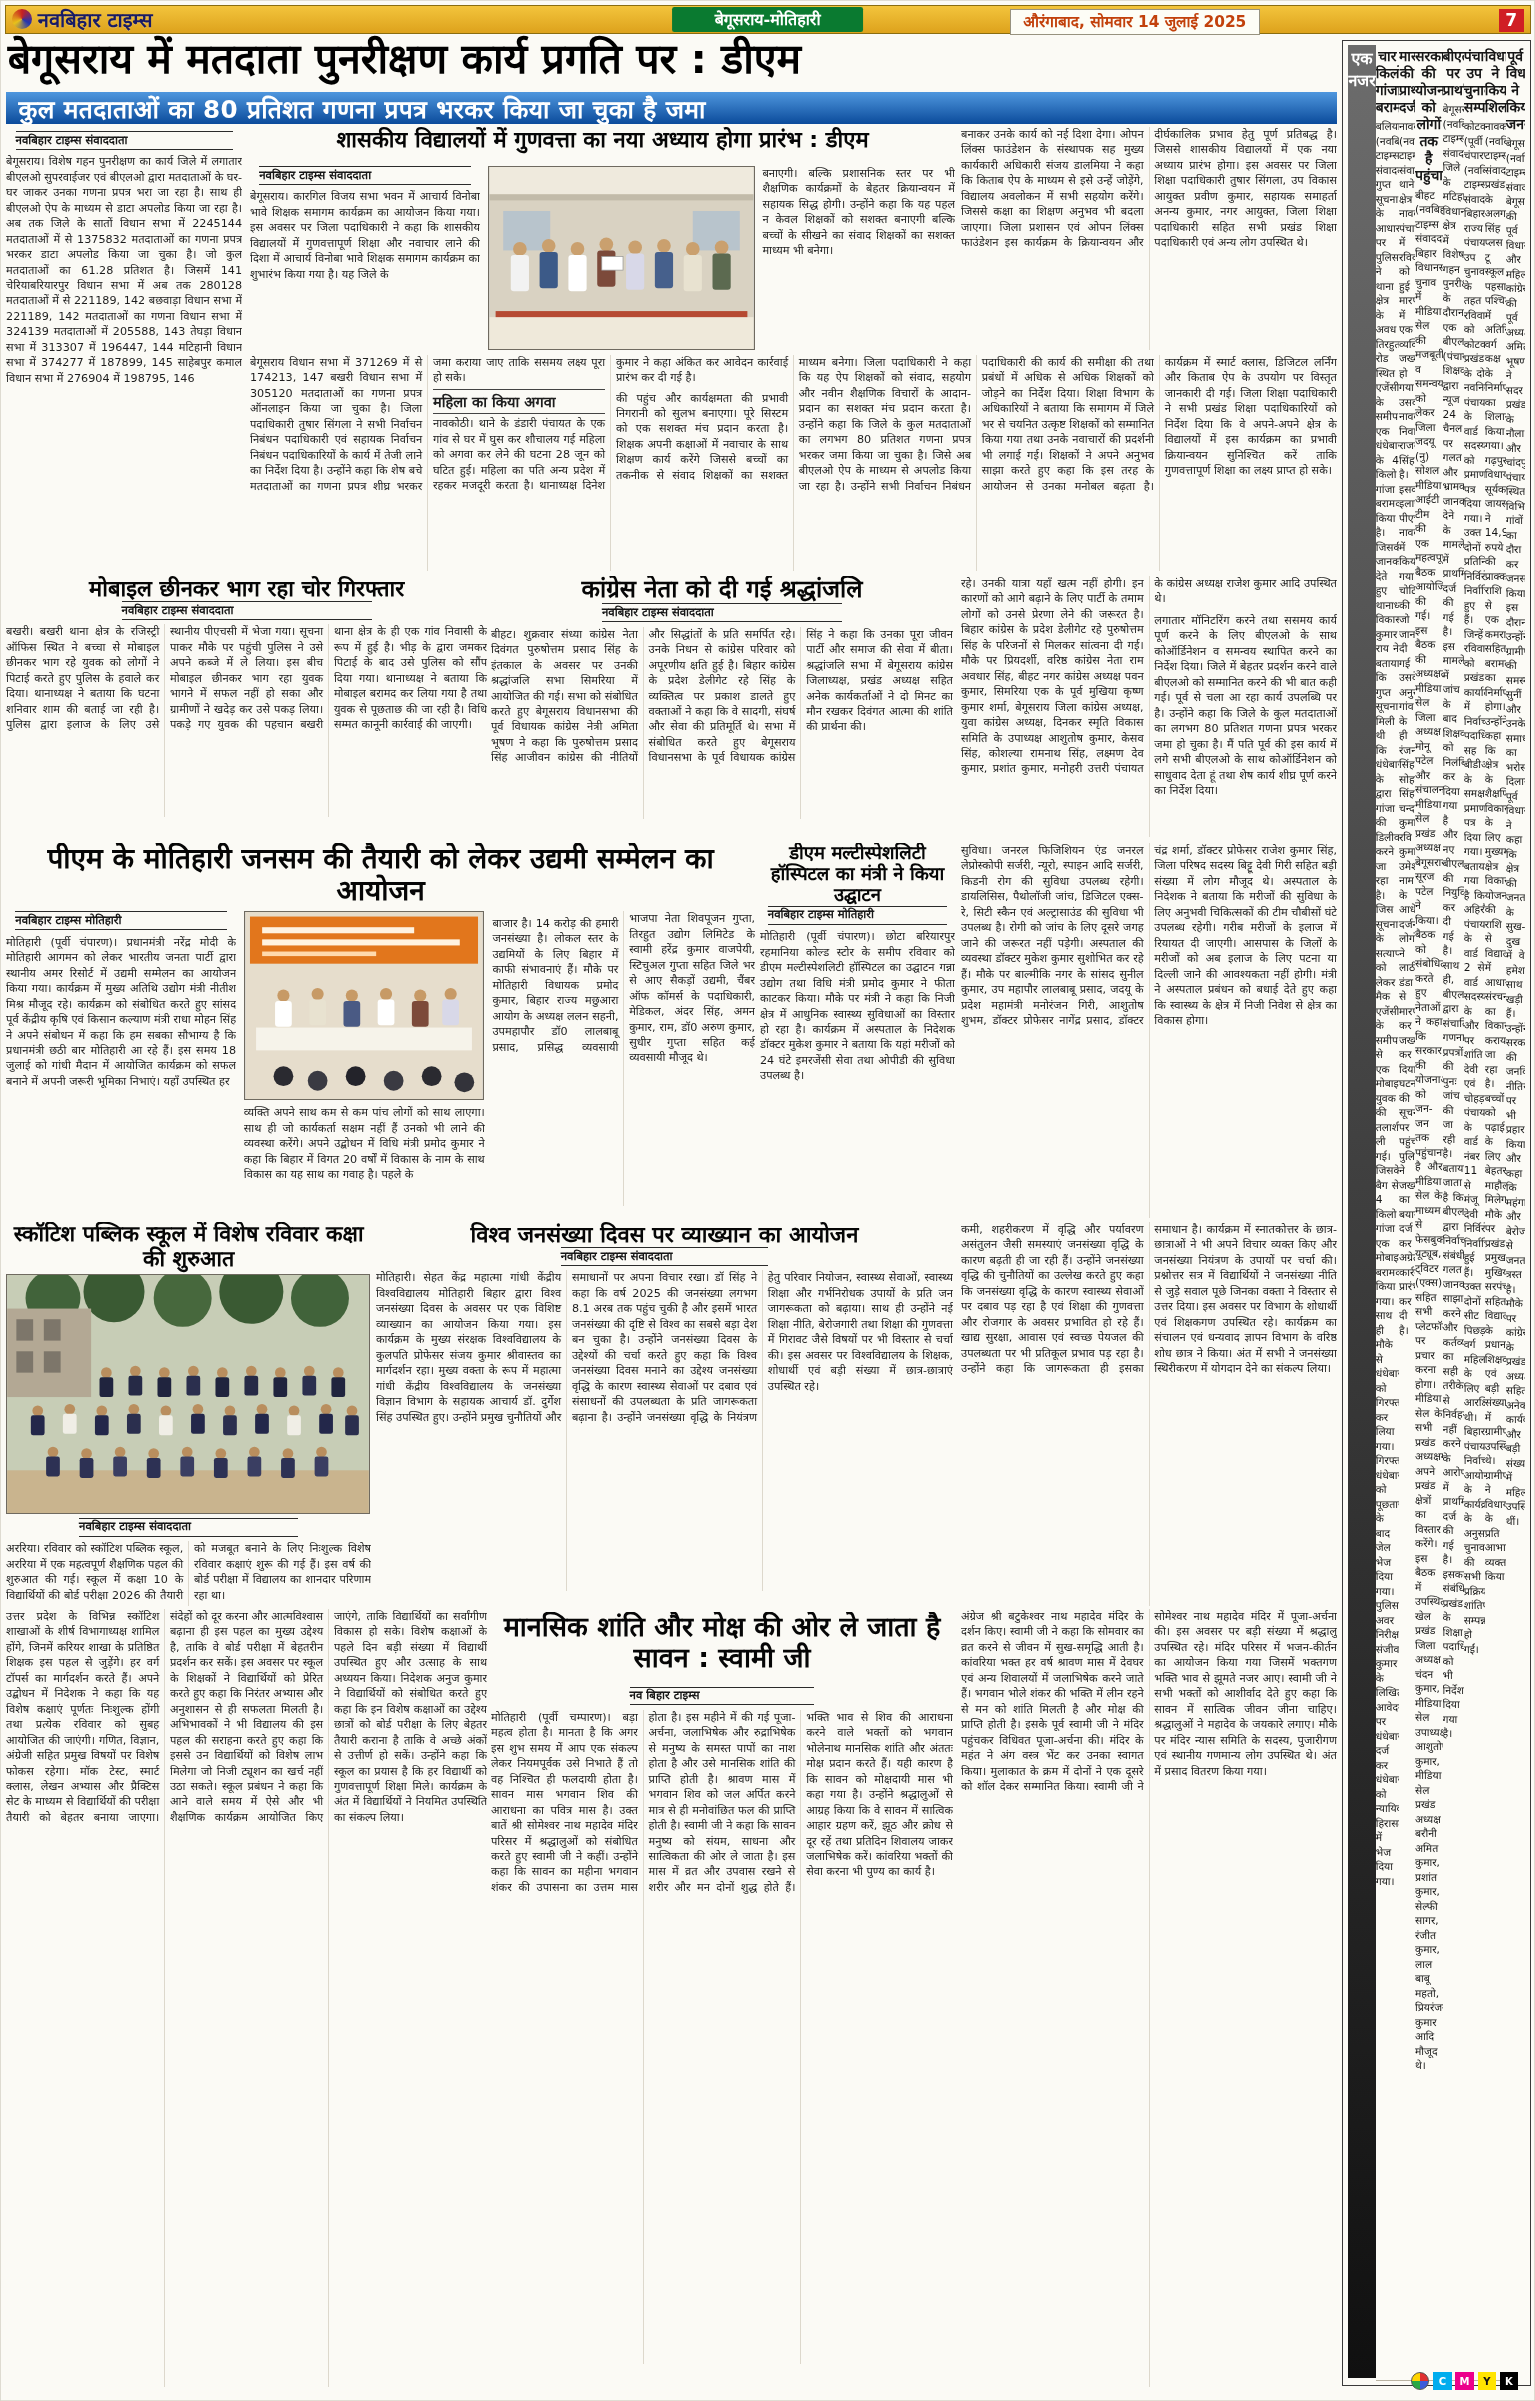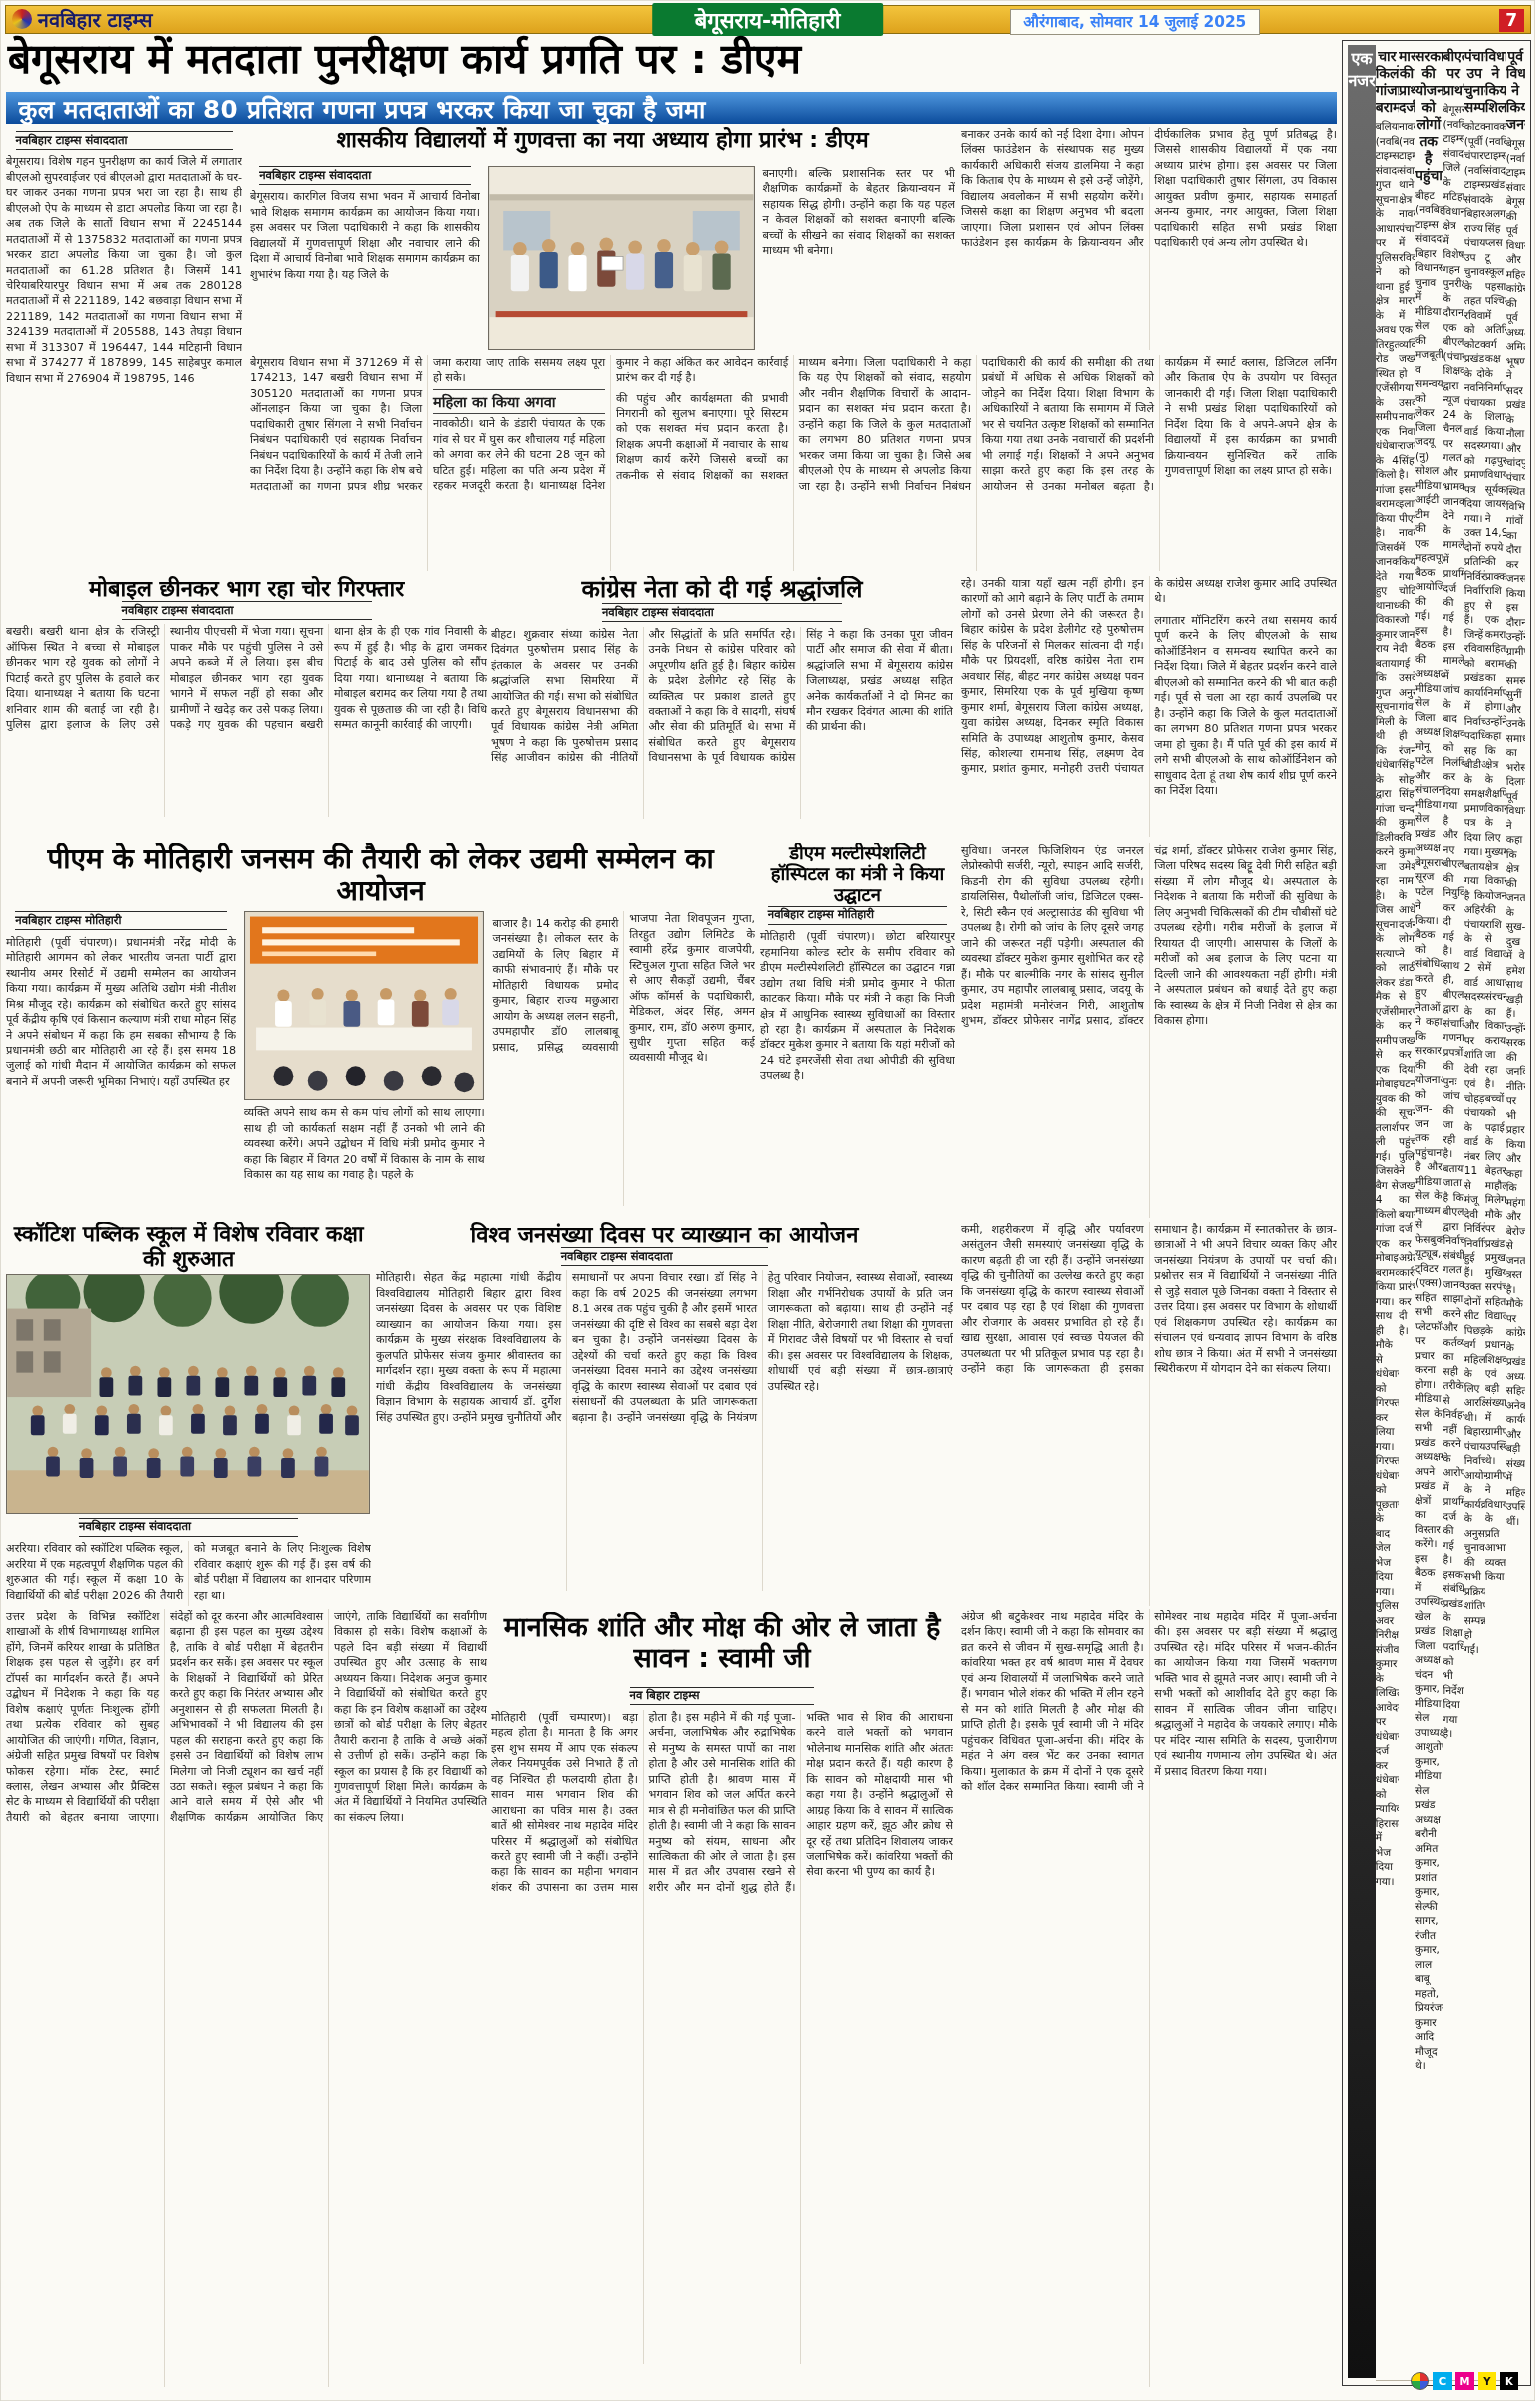--- a/index.html
+++ b/index.html
@@ -12,22 +12,22 @@
 .c6{column-count:6;column-gap:10.7px;column-rule:0.8px solid #ddd8cc}
 .clip{overflow:hidden}
 .by{font-weight:700;text-align:left;font-size:11.5px;line-height:1.2;padding:1.5px 0;margin:0 auto 4.6px;border-top:1.2px solid #2b2b2b;border-bottom:1.2px solid #2b2b2b;width:92%}
 .hA{font-weight:700;text-align:center;line-height:1.14;color:#060606}
 .sub-h{font-weight:700;text-align:left;font-size:14.6px;margin:3.1px 0 2.3px;border-top:0.8px solid #444;border-bottom:0.8px solid #444;padding:1.5px 0}
 .photo{display:block;border:0.8px solid #6f6a60;background:#ccc}
 
 .masthead{left:4.6px;top:4.6px;width:1526px;height:29px;background:linear-gradient(180deg,#f3c43c,#dda21c);display:flex;align-items:center;border:0.8px solid #8a6d10}
 .mast-logo{width:20px;height:20px;border-radius:50%;margin:0 6.1px 0 6.1px;background:conic-gradient(#c8201f,#2335b0,#e8c11a,#c8201f)}
 .paper-name{font-size:20px;font-weight:700;color:#181b66;text-shadow:0 0.8px 0 #fff3}
-.mast-edition{position:absolute;left:50%;transform:translateX(-50%);background:#0a7a30;color:#fff;font-size:22px;font-weight:700;padding:1.5px 43px;border-radius:2.3px;white-space:nowrap}
-.dateline{position:absolute;right:270px;top:3.1px;background:#fdfdf6;border:0.8px solid #97927f;font-size:15.4px;font-weight:700;padding:1.5px 12.3px;color:#3b82f6;white-space:nowrap}
+.mast-edition{position:absolute;left:50%;transform:translateX(-50%);background:#0a7a30;color:#fff;font-size:16px;font-weight:700;padding:1.5px 43px;border-radius:2.3px;white-space:nowrap}
+.dateline{position:absolute;right:270px;top:3.1px;background:#fdfdf6;border:0.8px solid #97927f;font-size:15.4px;font-weight:700;padding:1.5px 12.3px;color:#c2410c;white-space:nowrap}
 .page-no{position:absolute;right:6.1px;top:3.1px;background:#d01f24;color:#fff;font-weight:700;font-size:17px;width:24.6px;height:23px;display:flex;align-items:center;justify-content:center}
 
 .lead-headline{left:7.7px;top:38px;width:1327px;font-size:41px;font-weight:700;line-height:1.04;color:#000}
 .lead-subbar{left:6.1px;top:92px;width:1331px;height:32px;background:linear-gradient(180deg,#4f97de,#0b4b9b);color:#fff;font-weight:700;font-size:24.6px;display:flex;align-items:center;padding-left:12.3px;letter-spacing:0.4px}
 
 .sidebar{left:1342px;top:40px;width:189px;height:2346px;border:1.2px solid #3a3a3a;background:#fcfbf6;padding:3.8px 5.4px;display:flex;flex-direction:row}
 .sb-title{background:linear-gradient(180deg,#6c6c6c,#101010);color:#fff;font-weight:700;text-align:center;font-size:16px;padding:2.3px 0;margin-bottom:3.1px}
 .sb-item{flex:1 1 auto;border-bottom:0.8px solid #b9b2a2;padding:3.1px 0 4.6px;overflow:hidden}
 .sb-item:last-child{border-bottom:none}
 .sb-h{font-weight:700;text-align:center;font-size:14px;line-height:1.22;margin-bottom:3.1px}

